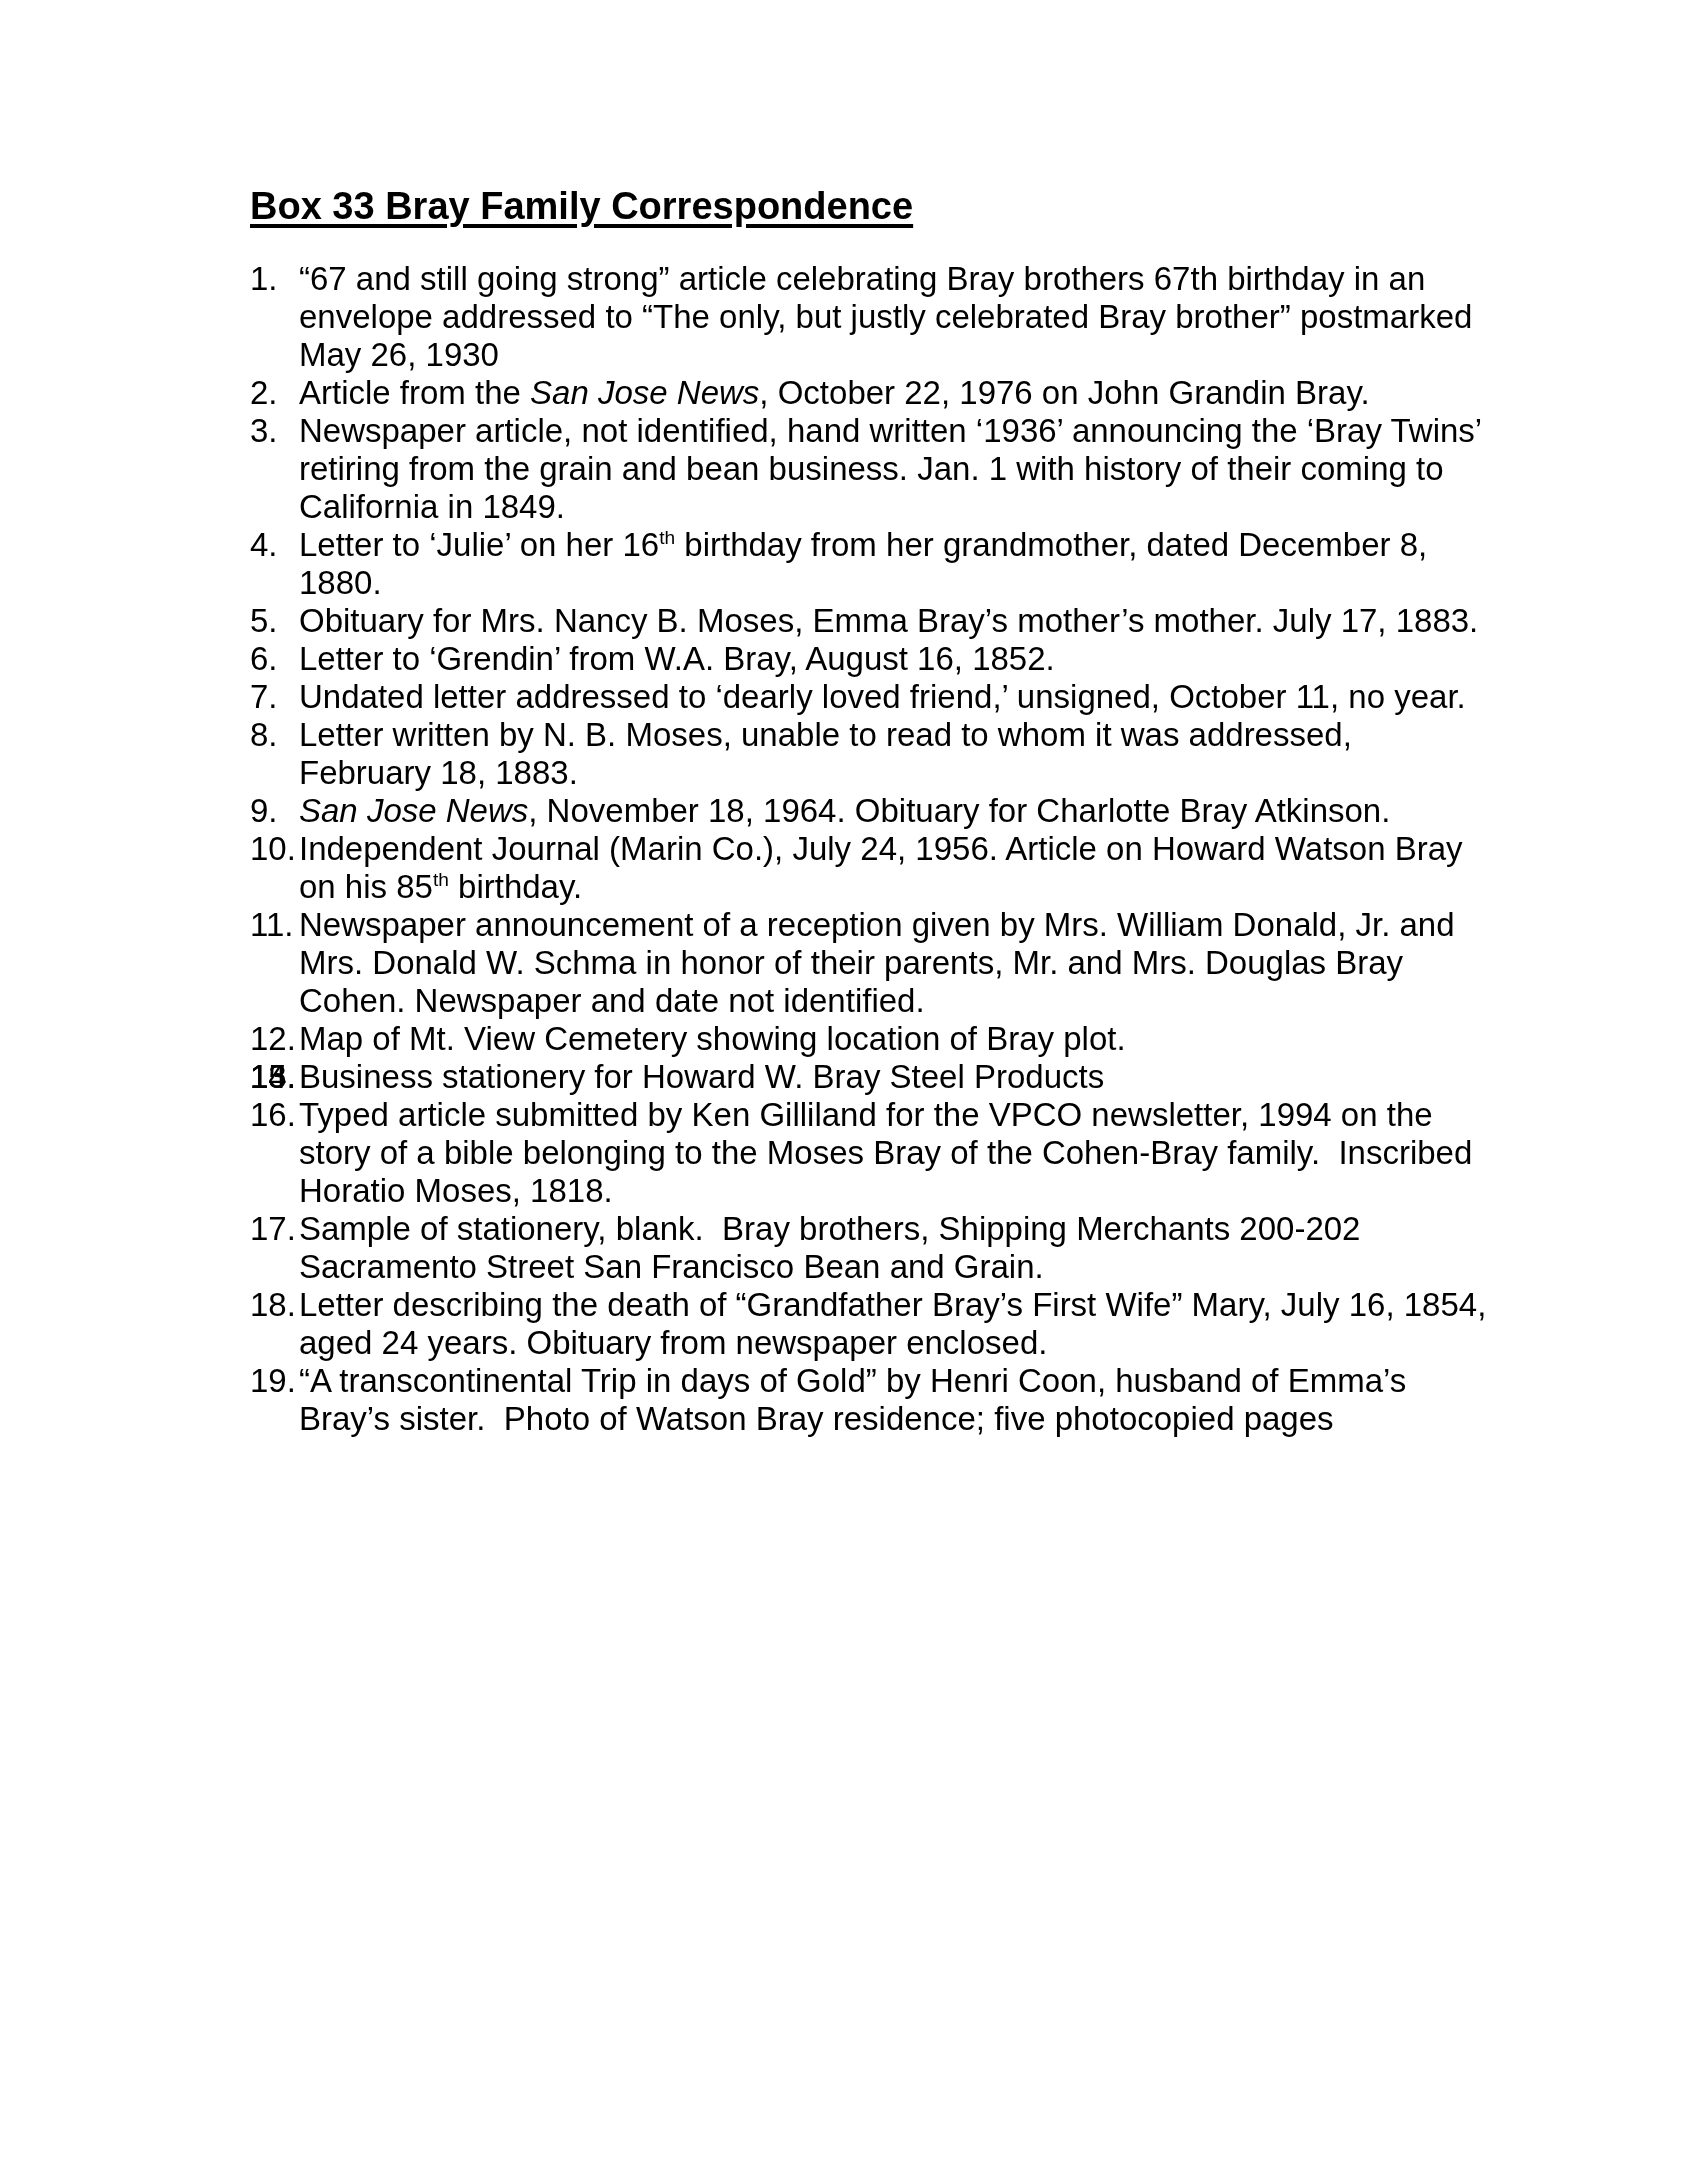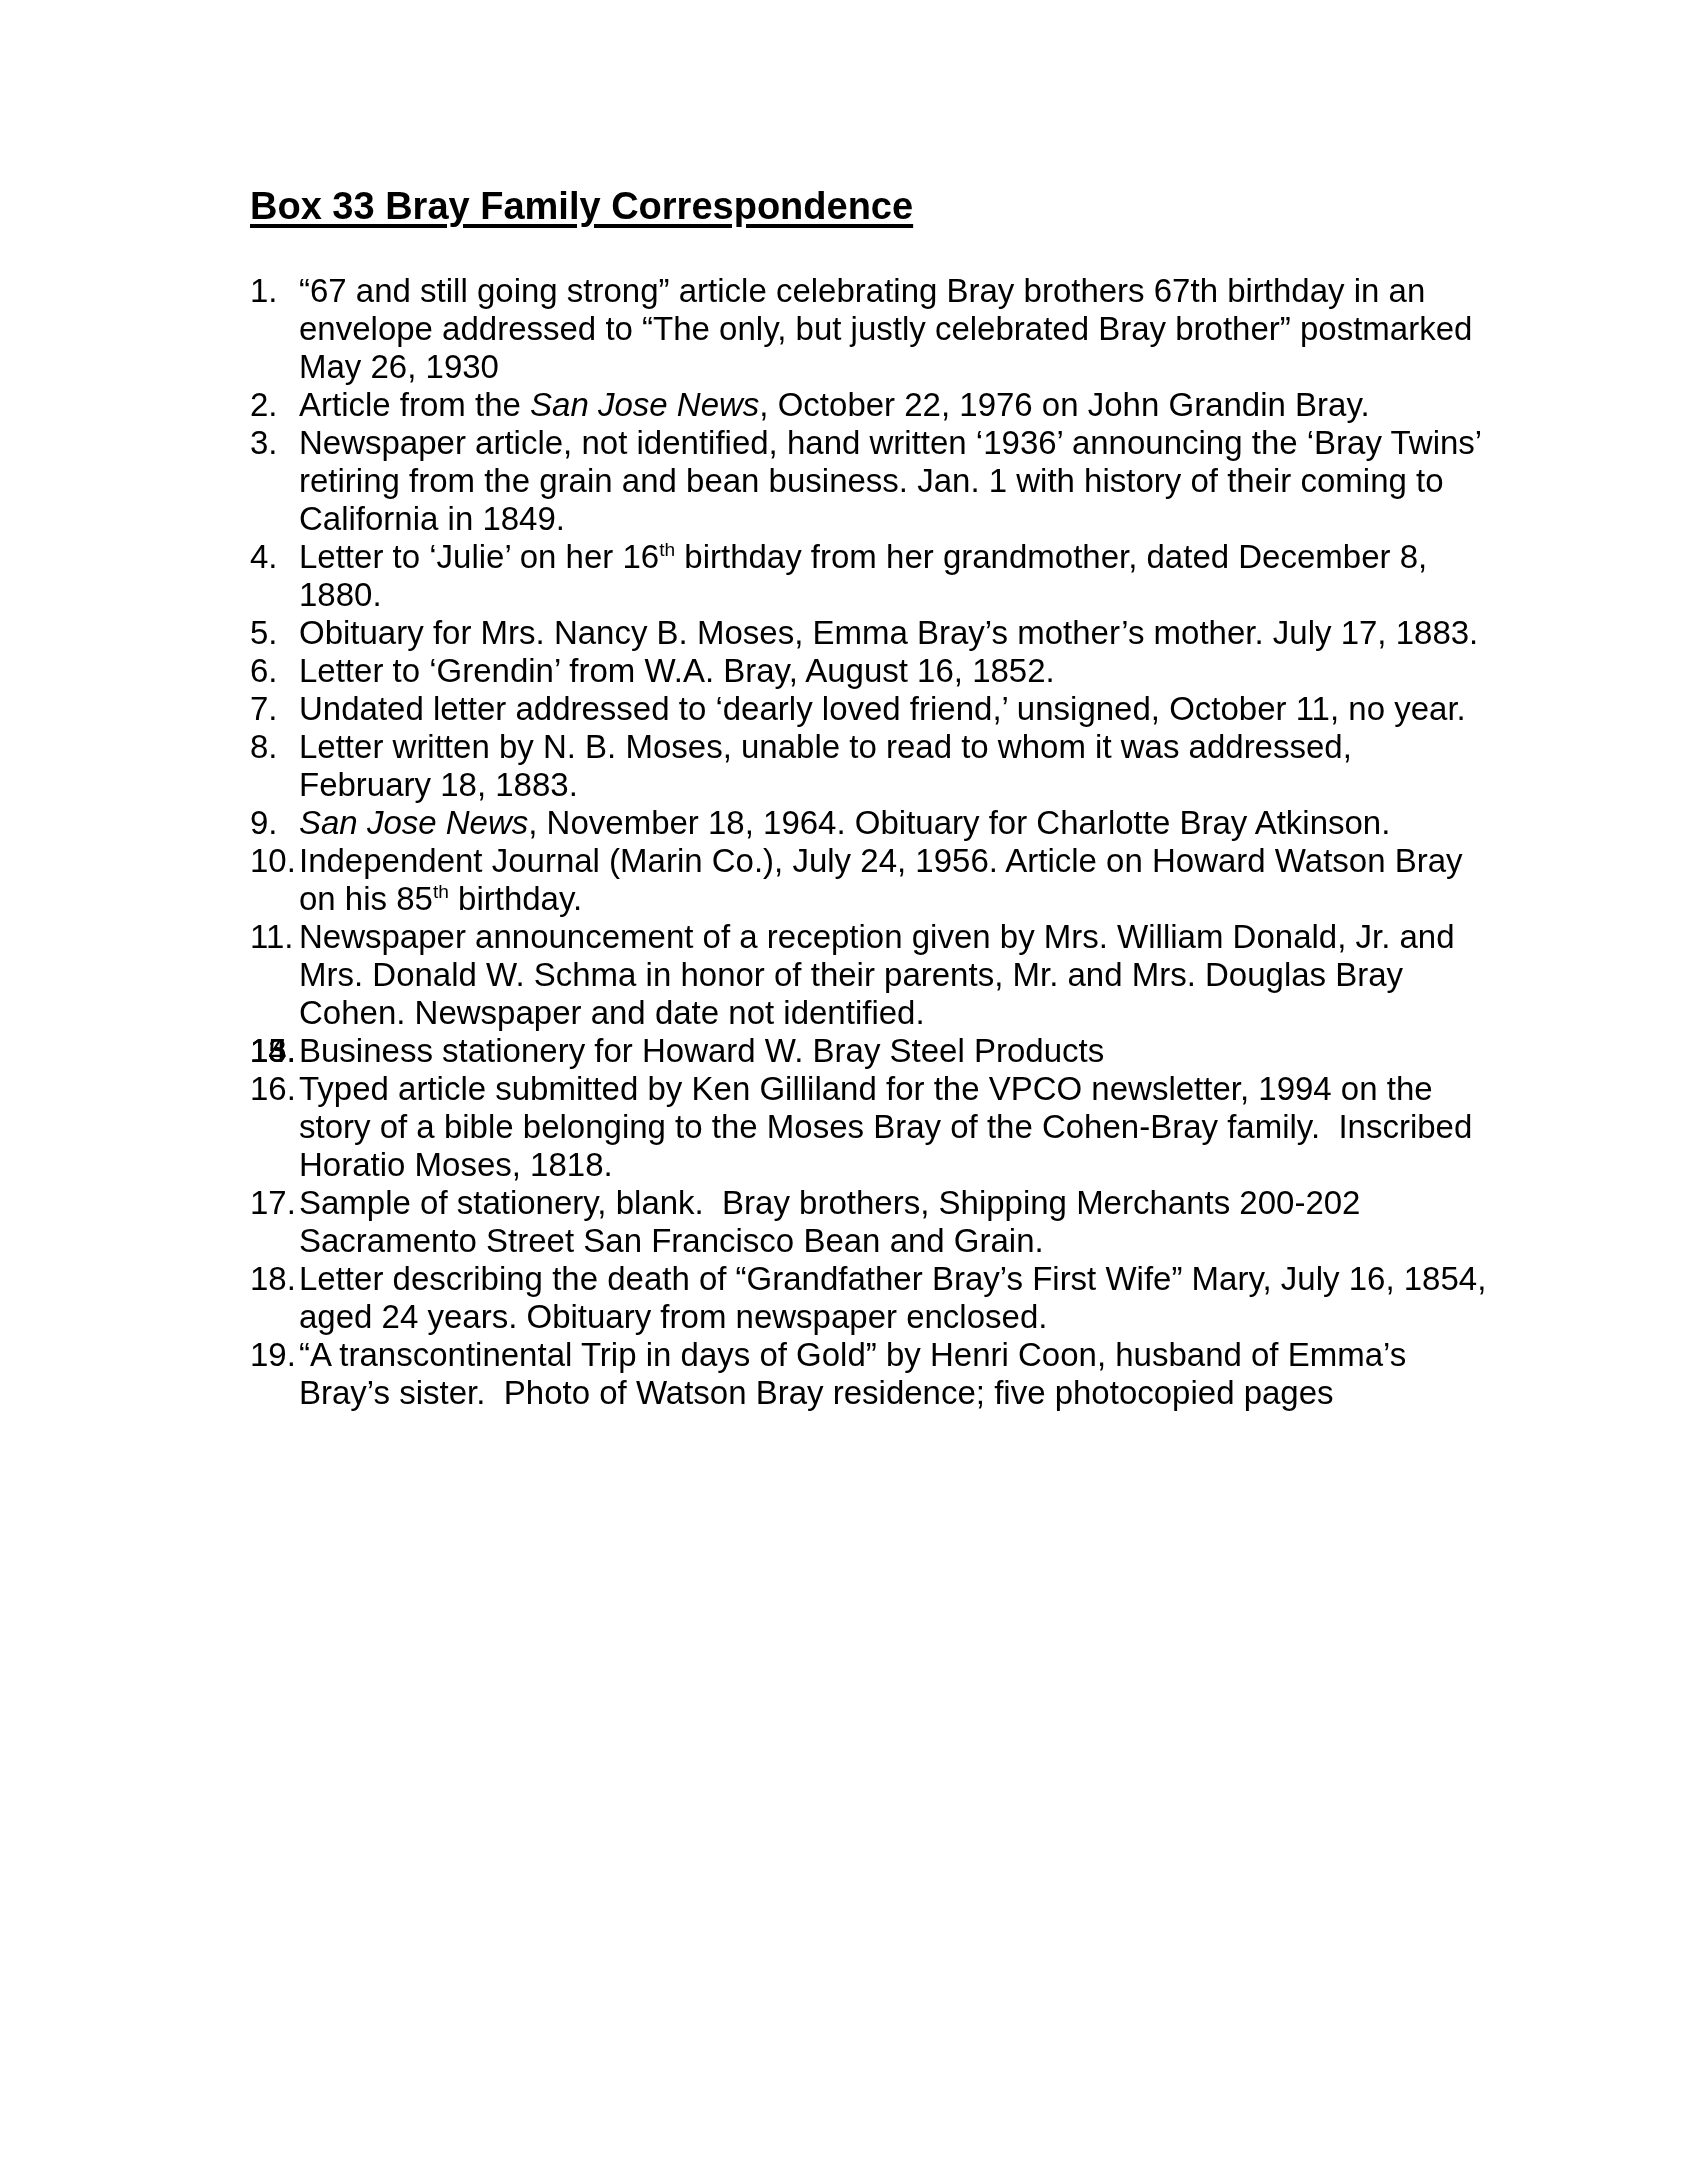--- a/index.html
+++ b/index.html
@@ -18,21 +18,21 @@
     padding: 184px 200px 0 250px;
     overflow: hidden;
   }
   .doc-title {
     font-size: 38px;
     line-height: 45px;
     font-weight: bold;
     text-decoration: underline;
     text-decoration-thickness: 3.5px;
     text-underline-offset: 4.9px;
-    margin: 0 0 43px 0;
+    margin: 0 0 31px 0;
   }
   .list {
     font-size: 33px;
     line-height: 38px;
   }
   .item {
     position: relative;
     padding-left: 49px;
   }
   .item .num {
@@ -63,20 +63,21 @@
       <div class="item"><span class="num">2.</span><span class="body"><span>Article from the </span><em>San Jose News</em><span>, October 22, 1976 on John Grandin Bray.</span></span></div>
       <div class="item"><span class="num">3.</span><span class="body"><span>Newspaper article, not identified, hand written ‘1936’ announcing the ‘Bray Twins’ retiring from the grain and bean business. Jan. 1 with history of their coming to California in 1849.</span></span></div>
       <div class="item"><span class="num">4.</span><span class="body"><span>Letter to ‘Julie’ on her 16</span><sup>th</sup><span> birthday from her grandmother, dated December 8, 1880.</span></span></div>
       <div class="item"><span class="num">5.</span><span class="body"><span>Obituary for Mrs. Nancy B. Moses, Emma Bray’s mother’s mother. July 17, 1883.</span></span></div>
       <div class="item"><span class="num">6.</span><span class="body"><span>Letter to ‘Grendin’ from W.A. Bray, August 16, 1852.</span></span></div>
       <div class="item"><span class="num">7.</span><span class="body"><span>Undated letter addressed to ‘dearly loved friend,’ unsigned, October 11, no year.</span></span></div>
       <div class="item"><span class="num">8.</span><span class="body"><span>Letter written by N. B. Moses, unable to read to whom it was addressed, February 18, 1883.</span></span></div>
       <div class="item"><span class="num">9.</span><span class="body"><em>San Jose News</em><span>, November 18, 1964. Obituary for Charlotte Bray Atkinson.</span></span></div>
       <div class="item"><span class="num">10.</span><span class="body"><span>Independent Journal (Marin Co.), July 24, 1956. Article on Howard Watson Bray on his 85</span><sup>th</sup><span> birthday.</span></span></div>
       <div class="item"><span class="num">11.</span><span class="body"><span>Newspaper announcement of a reception given by Mrs. William Donald, Jr. and Mrs. Donald W. Schma in honor of their parents, Mr. and Mrs. Douglas Bray Cohen. Newspaper and date not identified.</span></span></div>
+      <div class="item"><span class="num">12.</span><span class="body"><span>Map of Mt. View Cemetery showing location of Bray plot.</span></span></div>
       <div class="item"><span class="num">13.</span></div>
       <div class="item"><span class="num">14.</span></div>
       <div class="item"><span class="num">15.</span><span class="body"><span>Business stationery for Howard W. Bray Steel Products</span></span></div>
       <div class="item"><span class="num">16.</span><span class="body"><span>Typed article submitted by Ken Gilliland for the VPCO newsletter, 1994 on the story of a bible belonging to the Moses Bray of the Cohen-Bray family.  Inscribed Horatio Moses, 1818.</span></span></div>
       <div class="item"><span class="num">17.</span><span class="body"><span>Sample of stationery, blank.  Bray brothers, Shipping Merchants 200-202 Sacramento Street San Francisco Bean and Grain.</span></span></div>
       <div class="item"><span class="num">18.</span><span class="body"><span>Letter describing the death of “Grandfather Bray’s First Wife” Mary, July 16, 1854, aged 24 years. Obituary from newspaper enclosed.</span></span></div>
       <div class="item"><span class="num">19.</span><span class="body"><span>“A transcontinental Trip in days of Gold” by Henri Coon, husband of Emma’s Bray’s sister.  Photo of Watson Bray residence; five photocopied pages</span></span></div>
     </div>
 </div>
 

